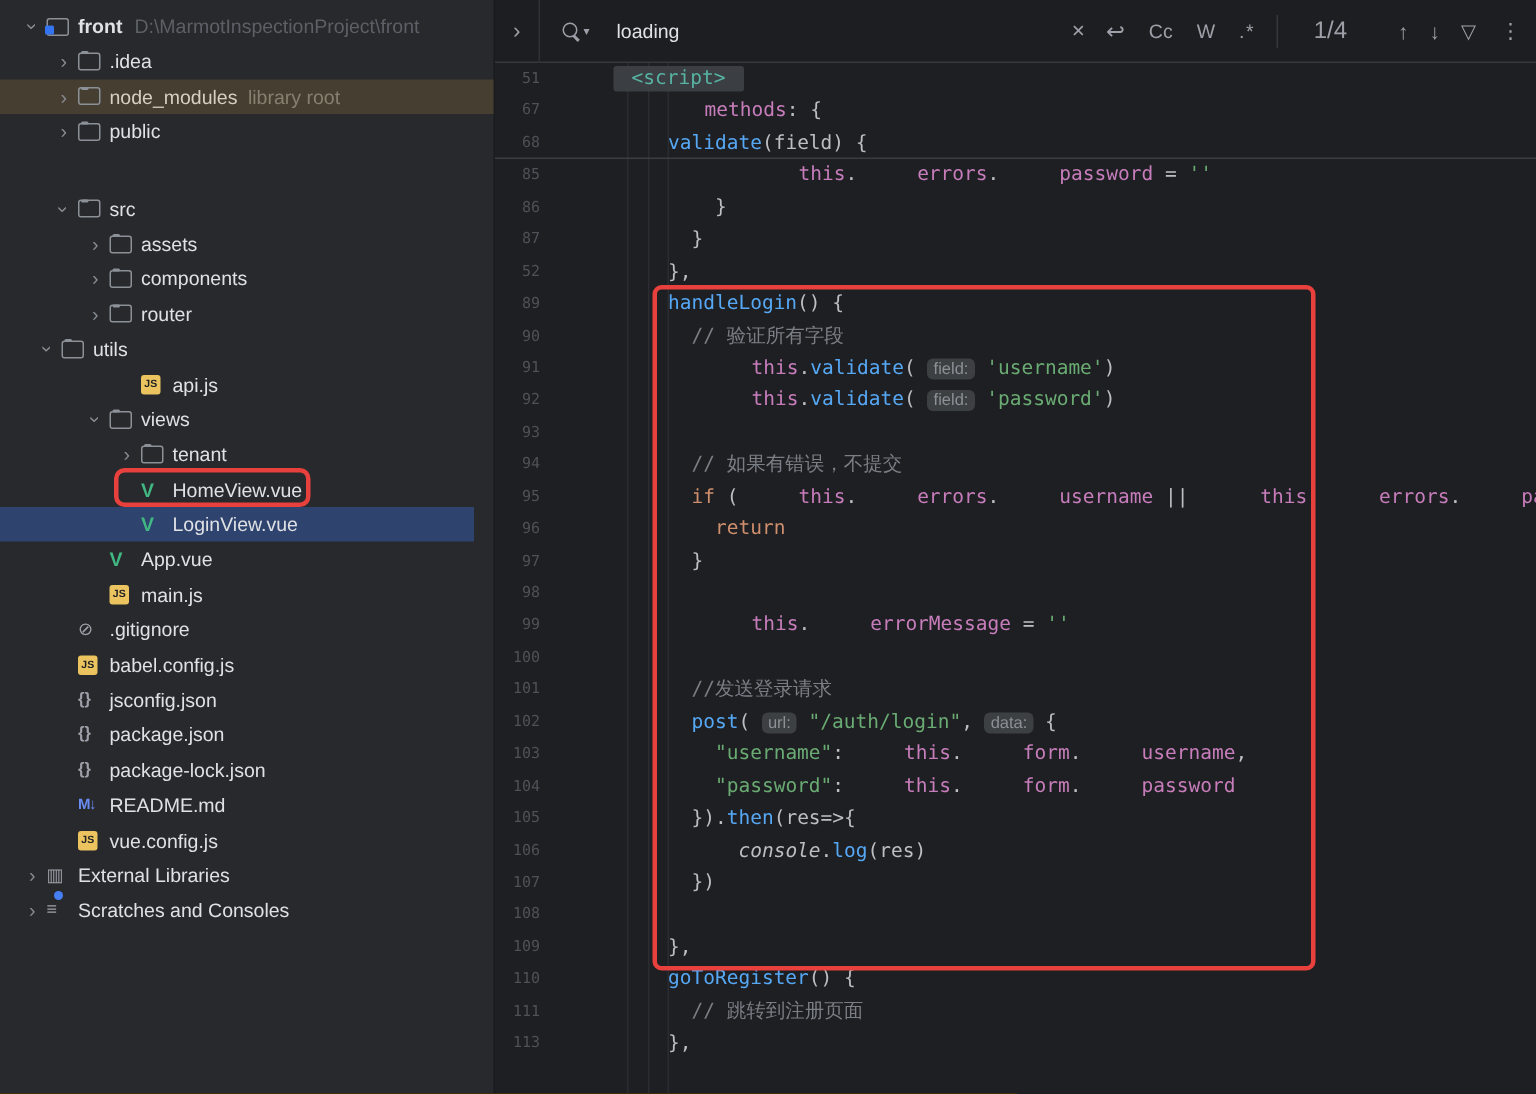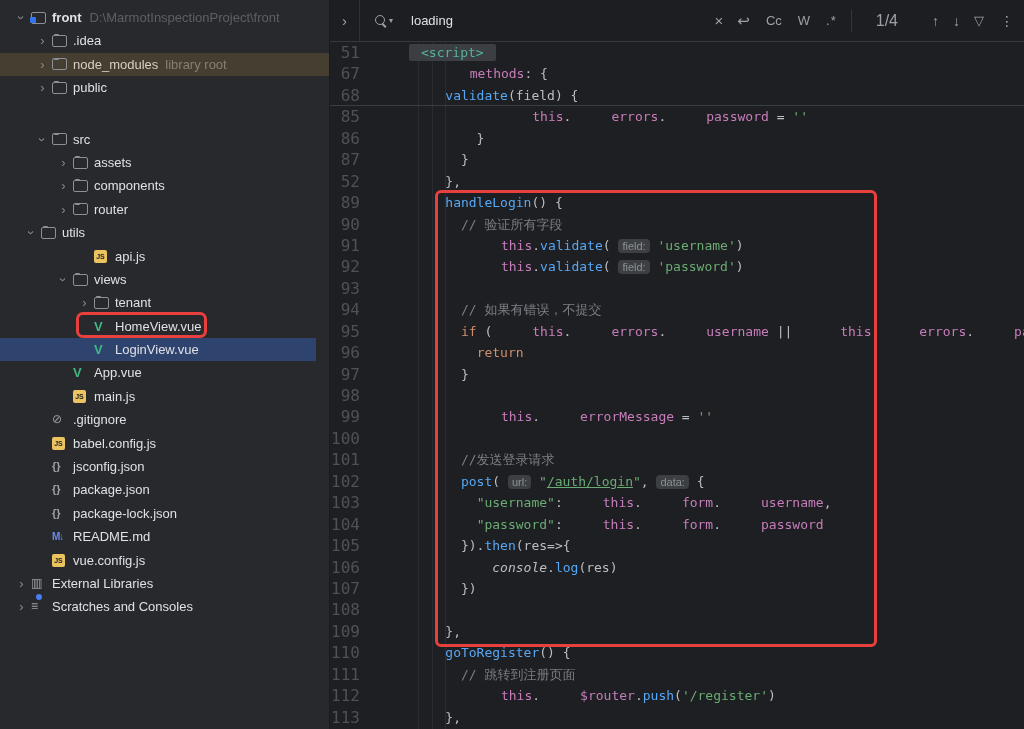--- a/index.html
+++ b/index.html
@@ -108,29 +108,29 @@
   
   #code-area { position:relative; z-index:2; }
   .code-row {
     height:21.45px; line-height:21.45px; display:flex;
     font-family:"DejaVu Sans Mono","Liberation Mono",monospace; font-size:13px;
     white-space:pre; position:relative; z-index:2;
   }
   .code-row.sep { border-bottom:1px solid #3a3d41; }
   .ln {
     width:50px; flex:0 0 50px; text-align:right; padding-right:20px;
-    color:#4e5157; font-size:16px;
+    color:#4e5157; font-size:10px;
   }
   .code { padding-left:34px; color:#bcbec4; }
   .tok-d { color:#bcbec4; }
   .tok-k { color:#cf8e6d; }
   .tok-f { color:#c77dbb;margin-left:40px; }
   .tok-fn { color:#56a8f5; }
   .tok-s { color:#6aab73; }
-  .tok-sl { color:#6aab73; text-decoration:underline; }
+  .tok-sl { color:#6aab73; }
   .tok-c { color:#7a7e85; }
   .tok-it { color:#bcbec4; font-style:italic; }
   .tok-h {
     background:#3d4043; color:#8c9097; font-size:11px; border-radius:4px;
     padding:1px 4px; font-family:"Liberation Sans","DejaVu Sans",sans-serif;
   }
   .tok-chip {
     background:#3b3e42; color:#57b3a2; padding:1px 12px; border-radius:2px;
     margin-left:-5px;
   }
@@ -360,20 +360,19 @@
         <div class="code-row"><span class="ln">102</span><span class="code"><span class="tok-d">      </span><span class="tok-fn">post</span><span class="tok-d">( </span><span class="tok-h">url:</span><span class="tok-d"> </span><span class="tok-s">"</span><span class="tok-sl">/auth/login</span><span class="tok-s">"</span><span class="tok-d">, </span><span class="tok-h">data:</span><span class="tok-d"> {</span></span></div>
         <div class="code-row"><span class="ln">103</span><span class="code"><span class="tok-d">        </span><span class="tok-s">"username"</span><span class="tok-d">:</span><span class="tok-f">this</span><span class="tok-d">.</span><span class="tok-f">form</span><span class="tok-d">.</span><span class="tok-f">username</span><span class="tok-d">,</span></span></div>
         <div class="code-row"><span class="ln">104</span><span class="code"><span class="tok-d">        </span><span class="tok-s">"password"</span><span class="tok-d">:</span><span class="tok-f">this</span><span class="tok-d">.</span><span class="tok-f">form</span><span class="tok-d">.</span><span class="tok-f">password</span></span></div>
         <div class="code-row"><span class="ln">105</span><span class="code"><span class="tok-d">      }).</span><span class="tok-fn">then</span><span class="tok-d">(res=&gt;{</span></span></div>
         <div class="code-row"><span class="ln">106</span><span class="code"><span class="tok-d">          </span><span class="tok-it">console</span><span class="tok-d">.</span><span class="tok-fn">log</span><span class="tok-d">(res)</span></span></div>
         <div class="code-row"><span class="ln">107</span><span class="code"><span class="tok-d">      })</span></span></div>
         <div class="code-row"><span class="ln">108</span><span class="code"></span></div>
         <div class="code-row"><span class="ln">109</span><span class="code"><span class="tok-d">    },</span></span></div>
         <div class="code-row"><span class="ln">110</span><span class="code"><span class="tok-d">    </span><span class="tok-fn">goToRegister</span><span class="tok-d">() {</span></span></div>
         <div class="code-row"><span class="ln">111</span><span class="code"><span class="tok-d">      </span><span class="tok-c">// 跳转到注册页面</span></span></div>
-        <div class="code-row"><span class="ln">112</span><span class="code"><span class="tok-d">      </span><span class="tok-f">this</span><span class="tok-d">.</span><span class="tok-f">$router</span><span class="tok-d">.</span><span class="tok-fn">push</span><span class="tok-d">(</span><span class="tok-s">'/register'</span><span class="tok-d">)</span></span></div>
         <div class="code-row"><span class="ln">113</span><span class="code"><span class="tok-d">    },</span></span></div>
       </div>
 
     <div id="editor-red-rect" class="red-rect" style="border-color: rgb(232, 65, 61);"></div>
   </div>
 
 </div>
 
 </body></html>

